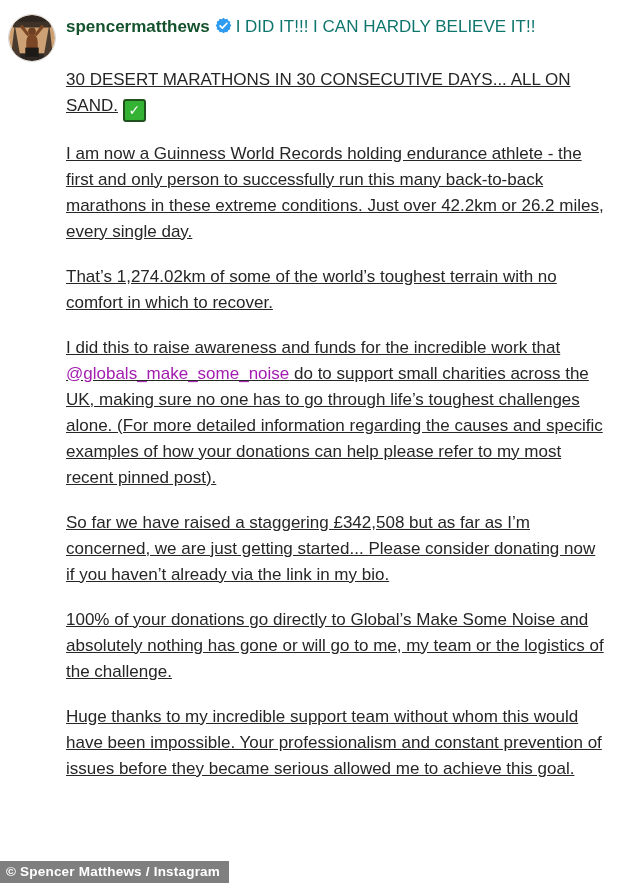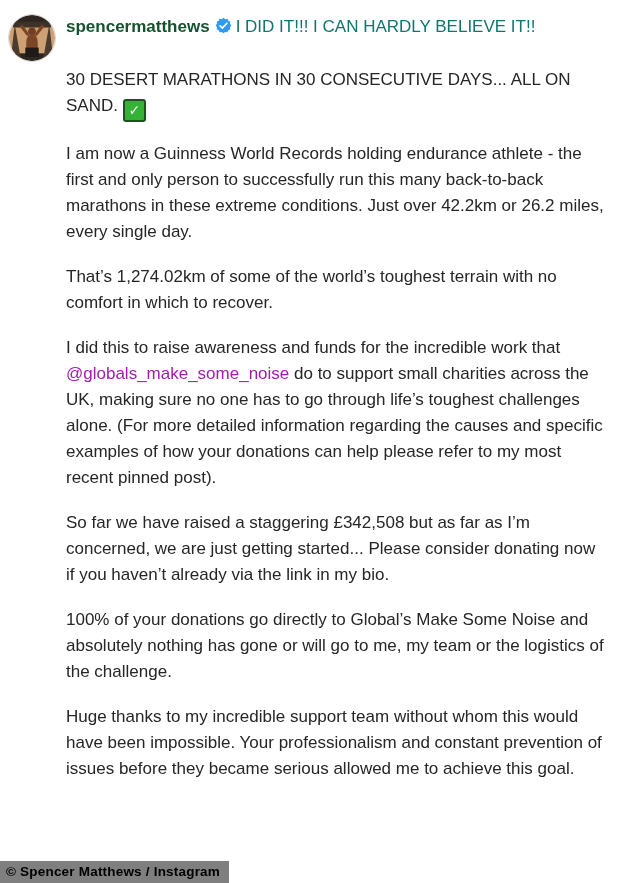--- a/index.html
+++ b/index.html
@@ -24,34 +24,34 @@
   .avatar svg{display:block;width:100%;height:100%;}
   .content-col{flex:1;box-sizing:border-box;padding:14px 22px 0 0;}
   .header-line{margin:0 0 27px 0;}
   .username{font-weight:700;color:#14532d;cursor:pointer;}
   .verified{
     display:inline-block;width:17px;height:17px;
     vertical-align:-2px;margin:0 4px 0 5px;
   }
   .verified svg{display:block;width:17px;height:17px;}
   .headline{color:#0f766e;}
-  .content-col p{margin:0 4px 19px 0;}
+  .content-col p{margin:0 4px 19px 0;text-decoration:underline;}
   .content-col p.tight{margin-bottom:0;}
   .emoji-check{
     display:inline-flex;align-items:center;justify-content:center;
     width:19px;height:19px;margin-left:5px;
     background:#34b233;border:2px solid #1f511f;border-radius:3px;
     color:#ffffff;font-weight:700;font-size:14px;line-height:1;
     vertical-align:-4px;
   }
   .mention{color:#a21caf;text-decoration:none;cursor:pointer;}
   .outro-line{display:block;}
   .credit{
     position:absolute;left:0;bottom:0;
-    background:#7f7f7f;color:#000000;
+    background:#7f7f7f;color:#ffffff;
     font-size:13.5px;line-height:15px;font-weight:700;
     padding:3px 9px 4px 6px;
     letter-spacing:0.2px;
   }
 </style>
 </head>
 <body>
 
 <div class="screenshot">
 

